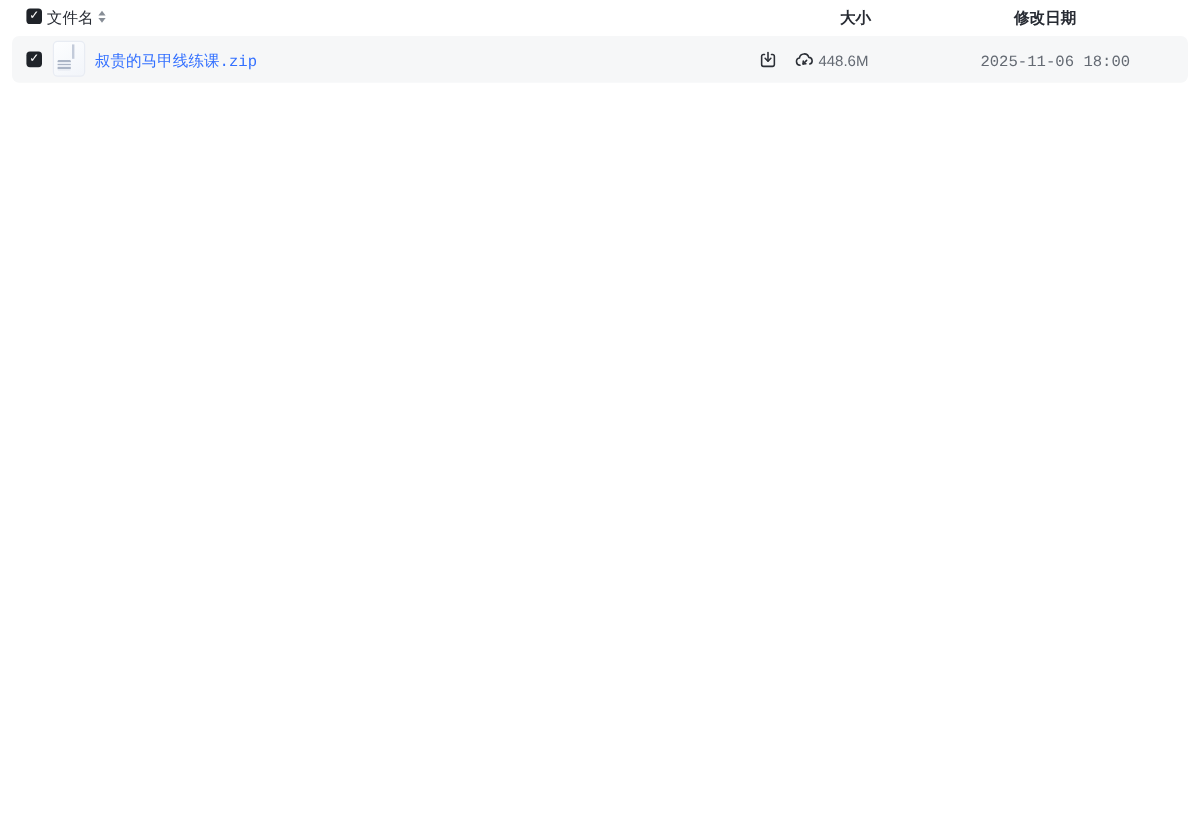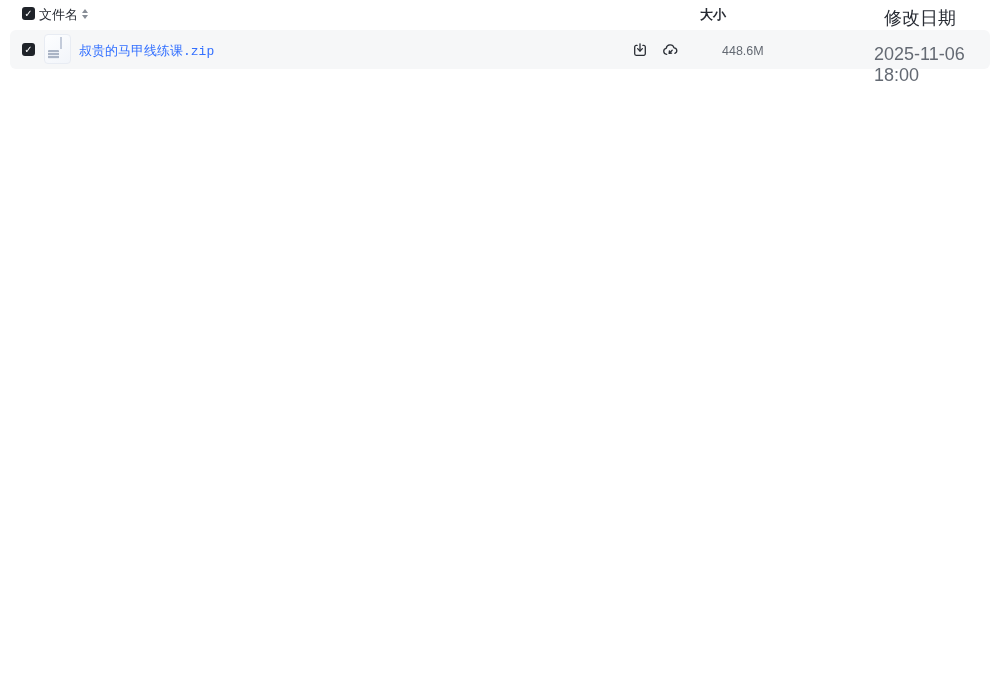--- a/index.html
+++ b/index.html
@@ -18,21 +18,21 @@
   .hdr-checkbox { left:22px; top:7px; }
   .hdr-name-label {
     position:absolute; left:39px; top:6px; font-size:13px; color:#272b33; cursor:pointer;
   }
   .sort { position:absolute; left:80px; top:7px; width:9px; height:13px; cursor:pointer;
           display:flex; flex-direction:column; align-items:center; justify-content:center; }
   .sort i { display:block; width:0; height:0; border-left:3.5px solid transparent; border-right:3.5px solid transparent; }
   .sort .up { border-bottom:4px solid #878d96; margin-bottom:2px; }
   .sort .dn { border-top:4px solid #878d96; }
   .hdr-size  { position:absolute; left:700px; top:6px; font-size:13px; color:#272b33;font-weight:bold; }
-  .hdr-date  { position:absolute; left:884px; top:6px; font-size:18px; color:#272b33; }
+  .hdr-date  { position:absolute; left:845px; top:6px; font-size:13px; color:#272b33;font-weight:bold; }
 
   
   .file-row {
     position:absolute; left:10px; top:30px; width:980px; height:39px;
     background:#f6f7f8; border-radius:6px; cursor:pointer;
   }
   .row-checkbox { left:12px; top:13px; }
   .zip-icon {
     position:absolute; left:34px; top:4px; width:27px; height:30px;
     background:linear-gradient(145deg,#fdfeff 0%,#f2f5fa 100%);
@@ -48,22 +48,22 @@
     border-radius:1px;
   }
   .file-link {
     position:absolute; left:69px; top:12px; font-size:13px; color:#3370ff;
     text-decoration:none; cursor:pointer;font-family:Liberation Mono, monospace;
   }
   .action { position:absolute; top:12px; width:16px; height:16px; cursor:pointer; color:#2b2f36; }
   .action svg { width:16px; height:16px; display:block; }
   .action-download { left:622px; }
   .action-cloud { left:652px; }
-  .cell-size { position:absolute; left:712px; top:14px; font-size:12.5px; color:#646a73; }
-  .cell-date { position:absolute; left:864px; top:14px; font-size:18px; color:#646a73; }
+  .cell-size { position:absolute; left:672px; top:14px; font-size:12.5px; color:#646a73; }
+  .cell-date { position:absolute; left:807px; top:14px; font-size:13px; color:#646a73;font-family:Liberation Mono, monospace; }
 </style>
 </head>
 <body>
 
 <div class="page">
 
   <div class="list-header">
     <div class="checkbox hdr-checkbox">
       <span class="check">✓</span>
     </div>

